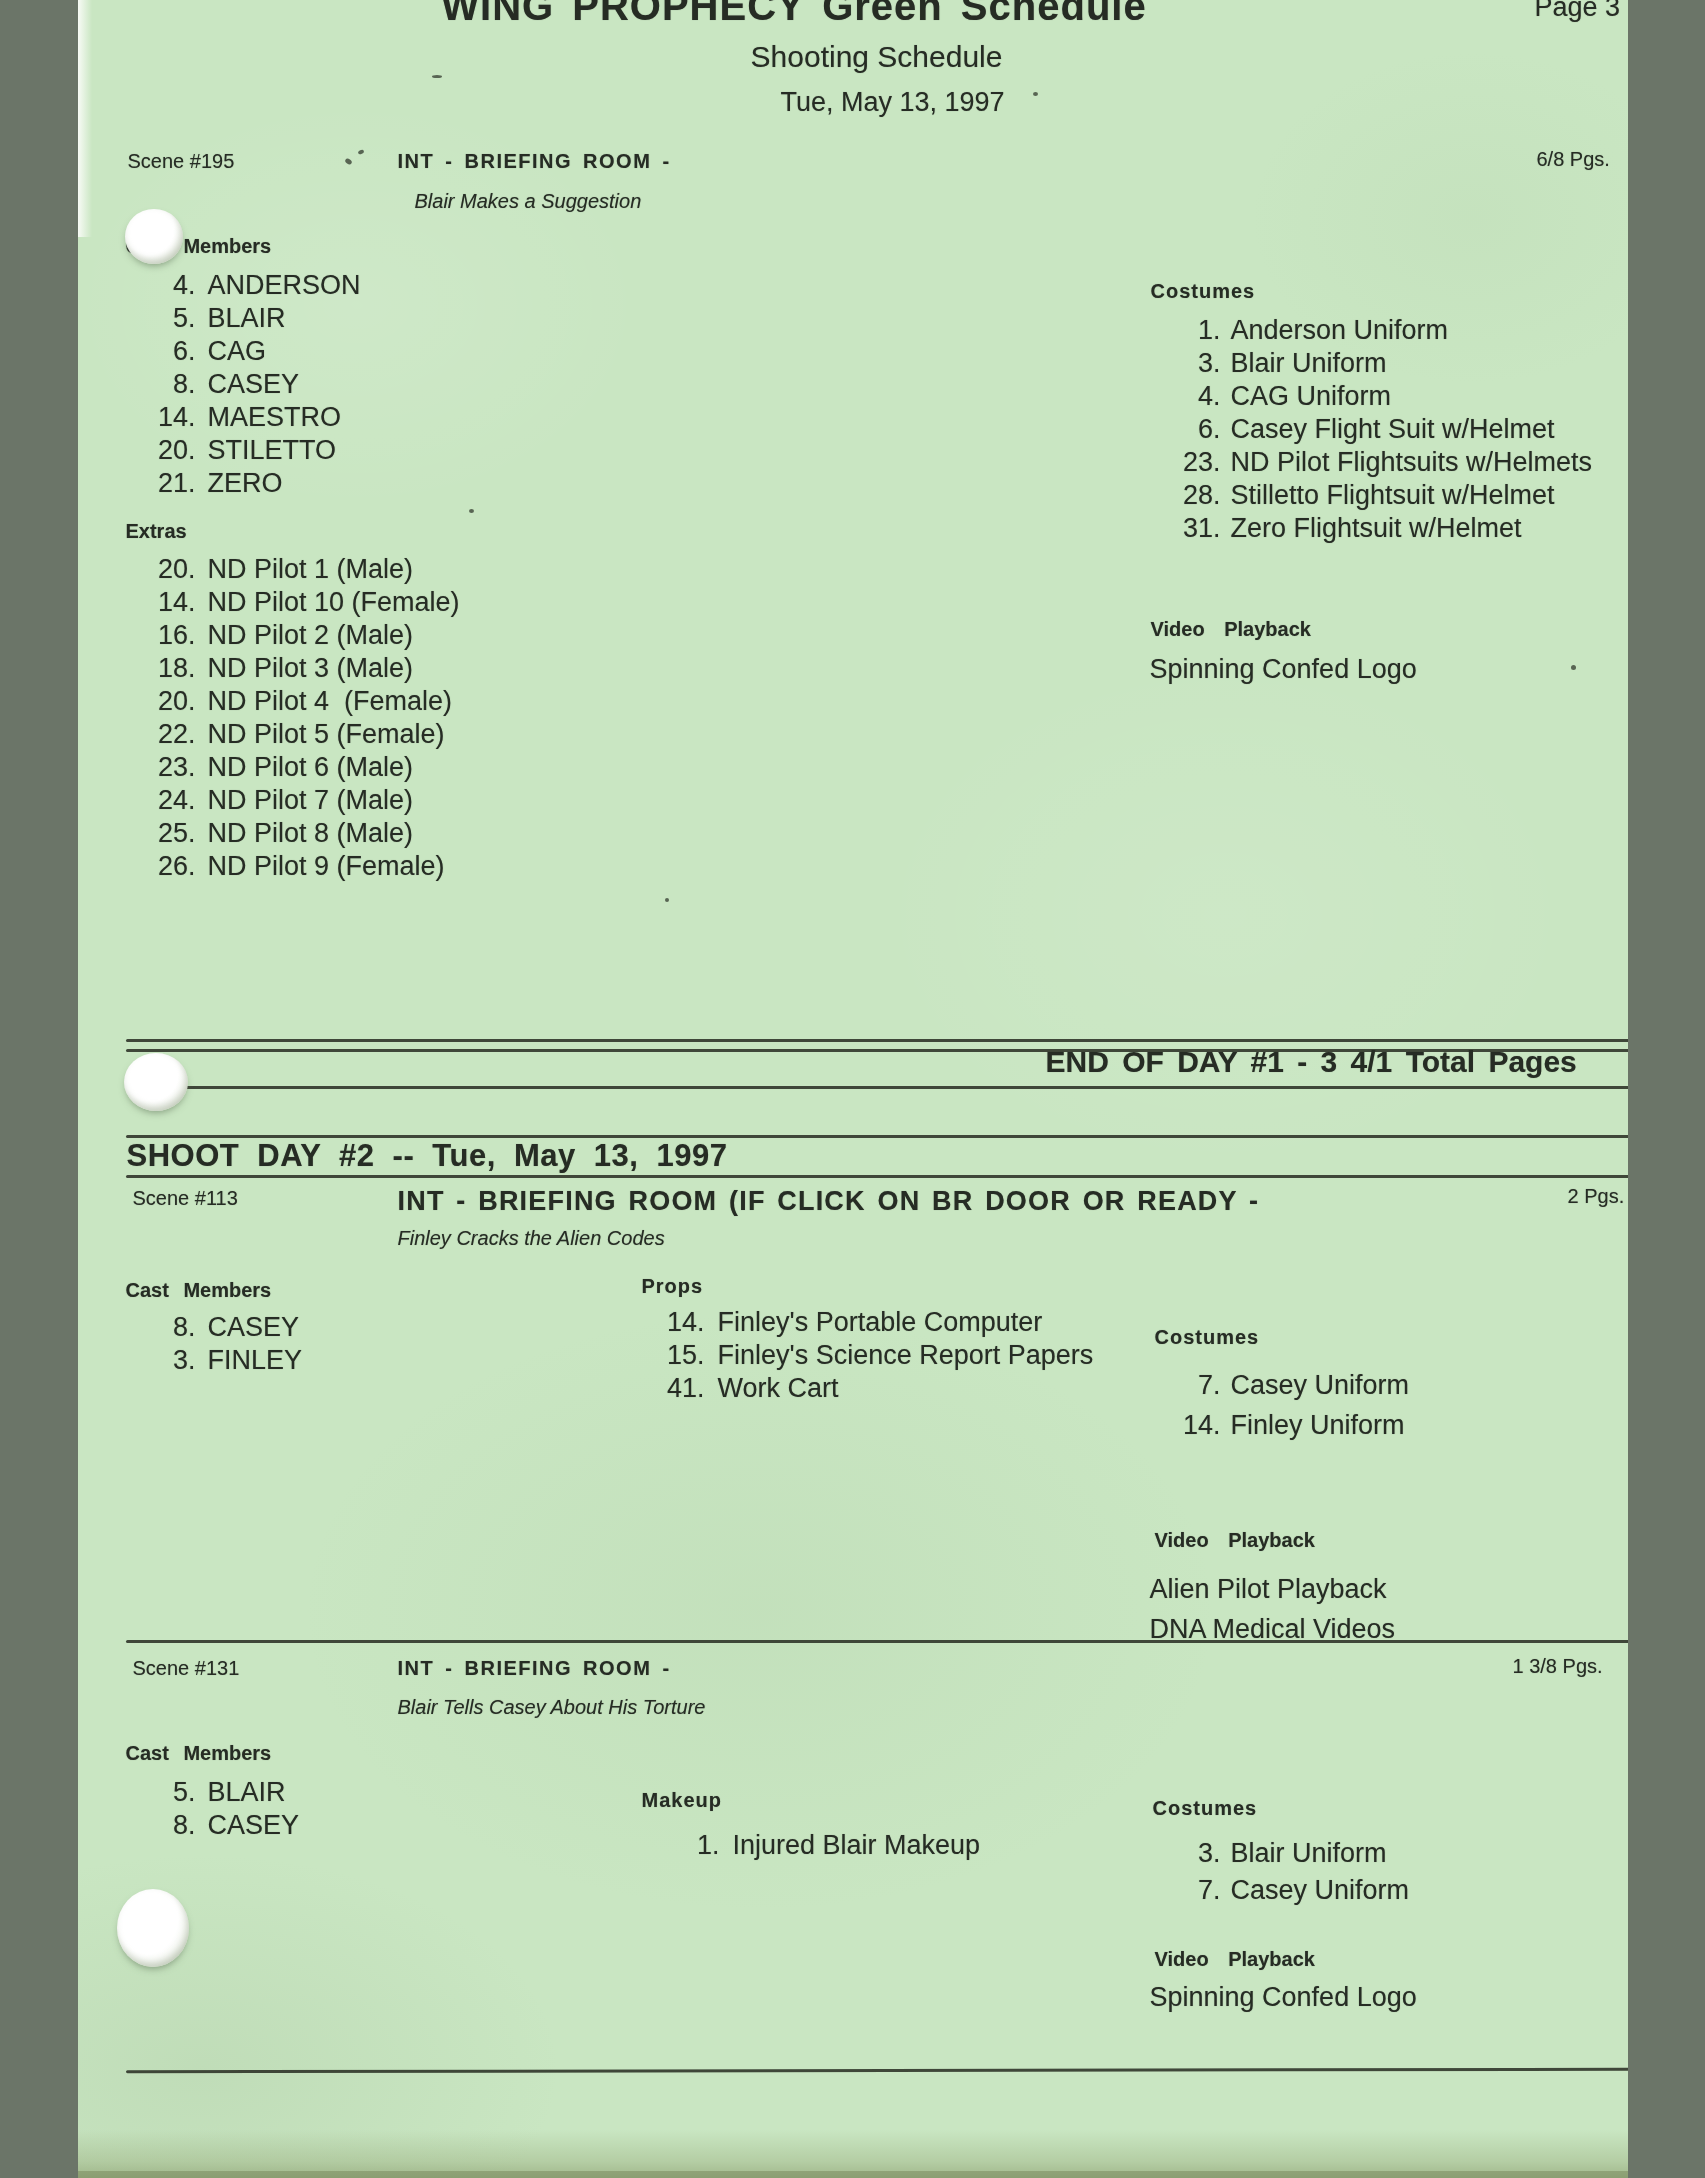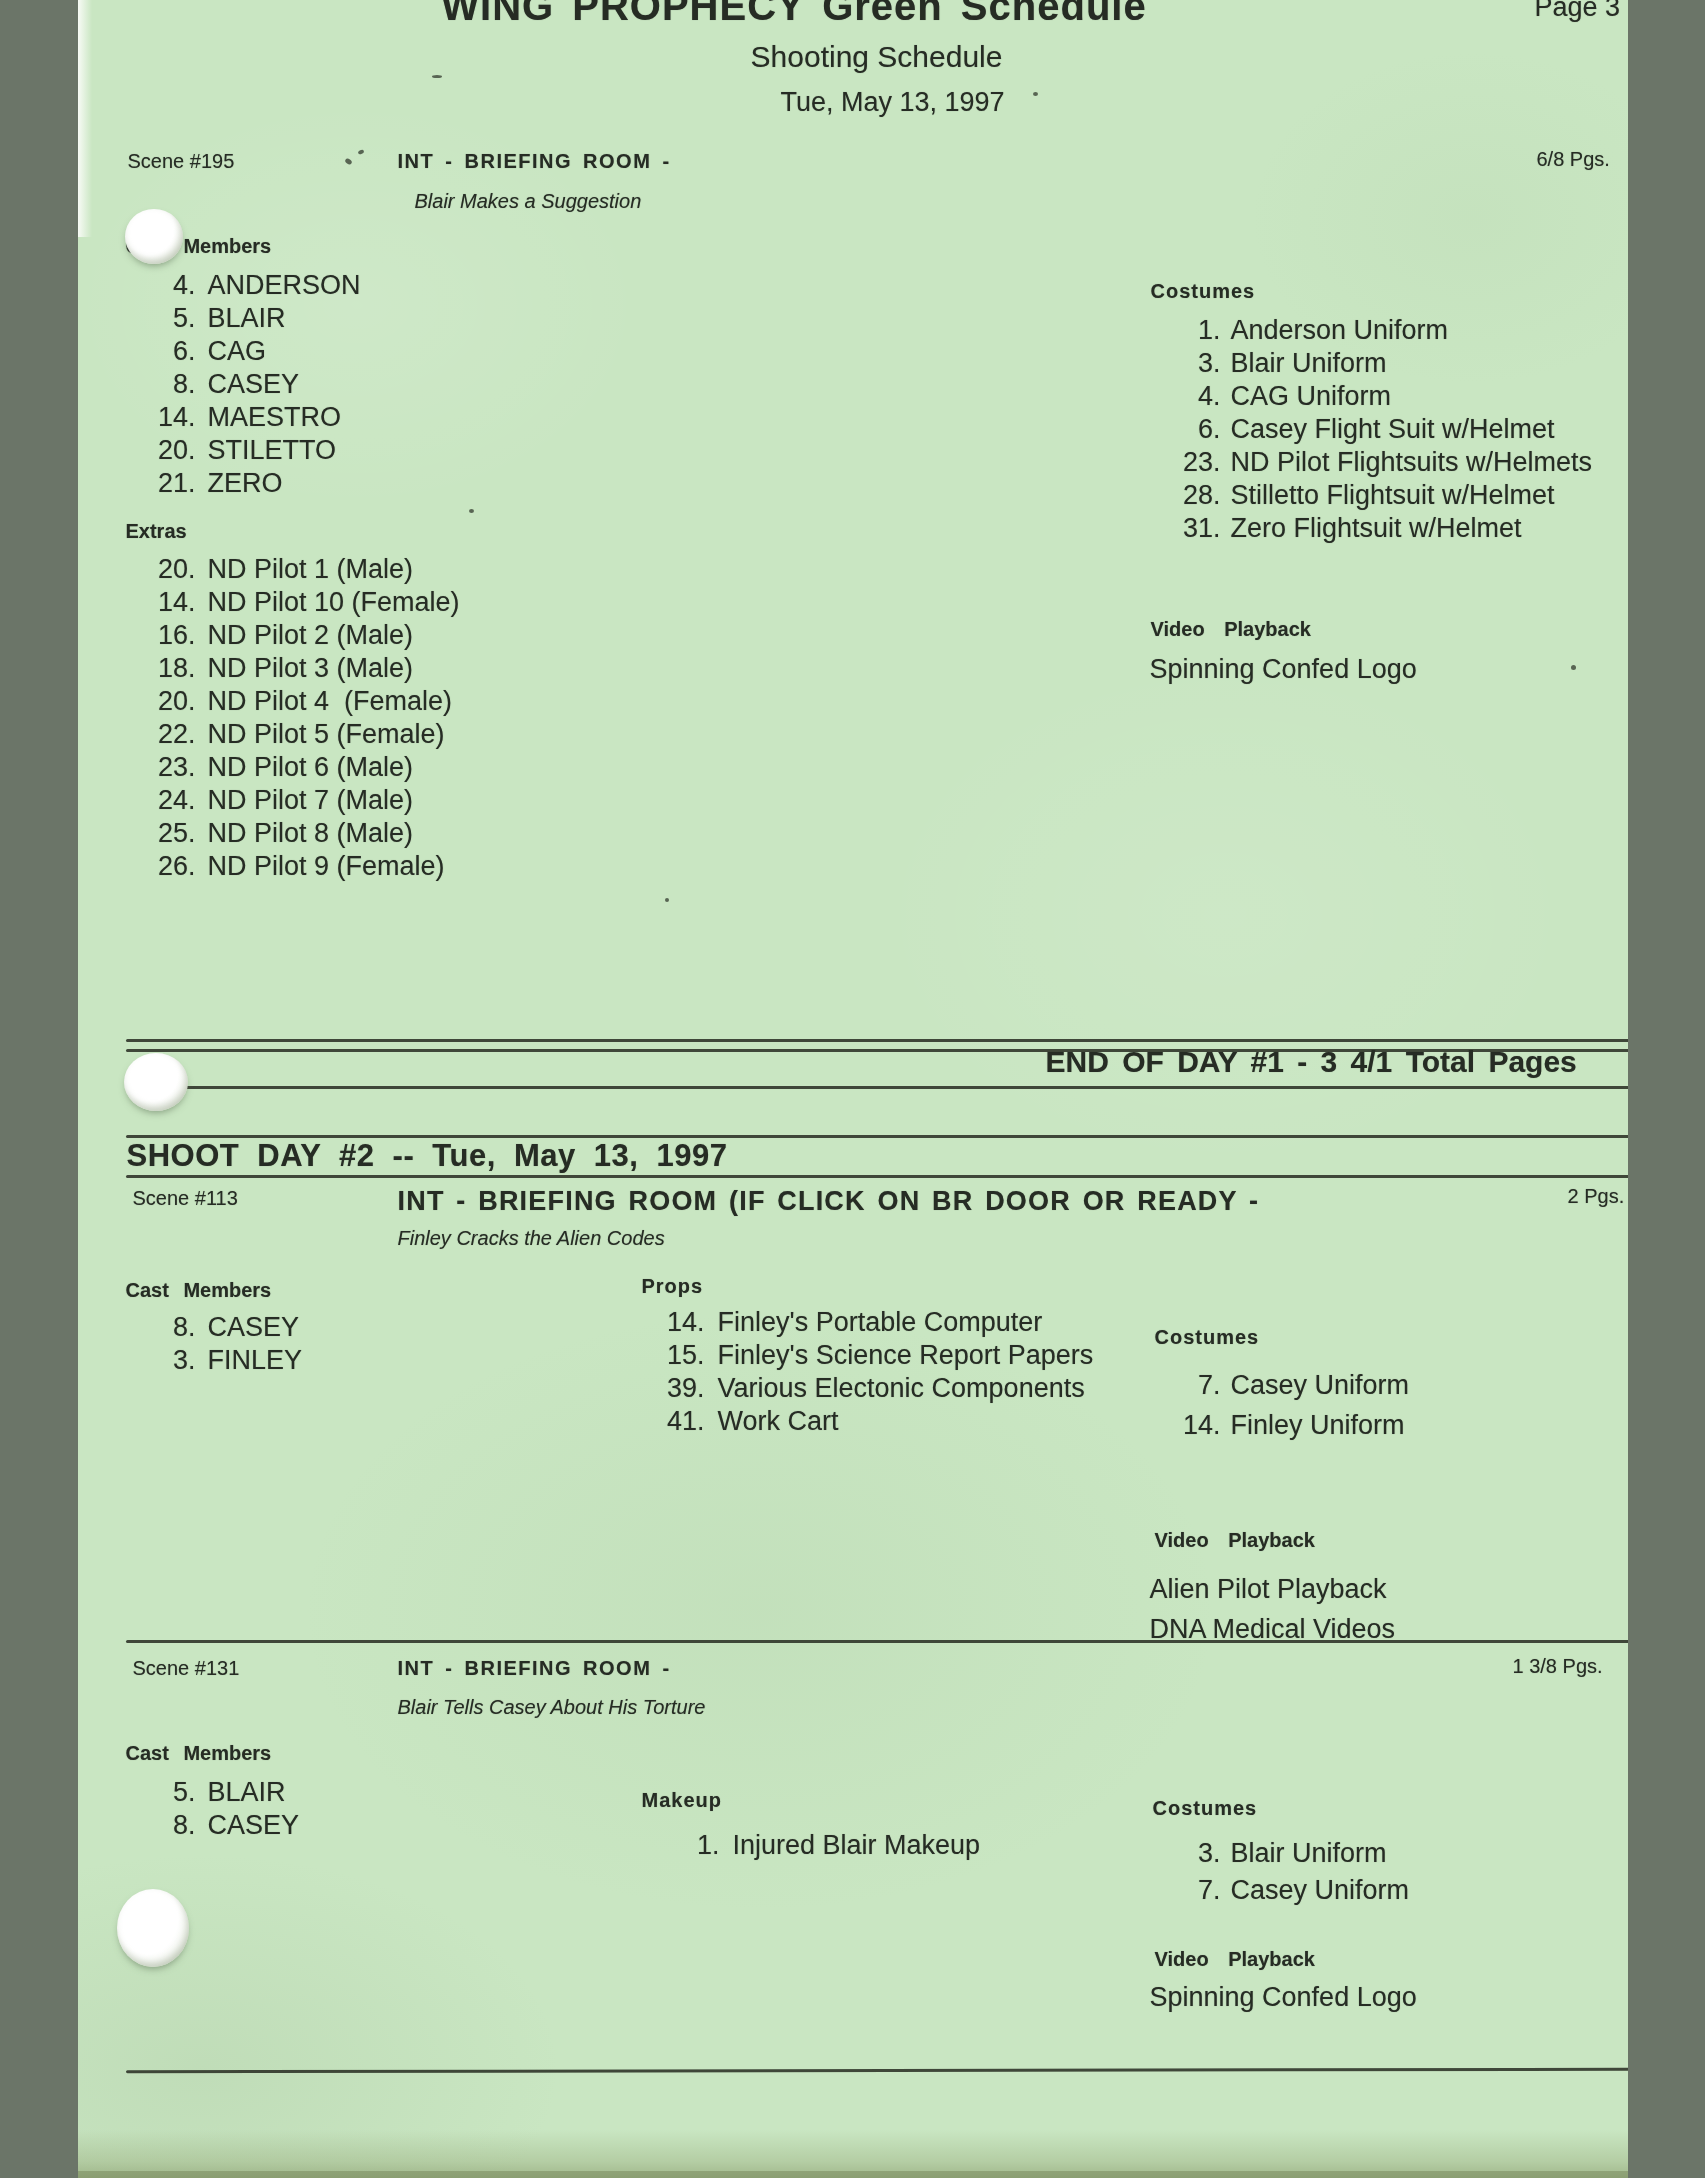--- a/index.html
+++ b/index.html
@@ -202,24 +202,20 @@
   <div class="list" style="left:564px;top:1307px;--nw:63px;--ml:13px;--lh:33px;">
       <div class="row">
         <span class="num">14.</span>
         <span class="lbl">Finley's Portable Computer</span>
       </div>
       <div class="row">
         <span class="num">15.</span>
         <span class="lbl">Finley's Science Report Papers</span>
       </div>
       <div class="row">
-        <span class="num">39.</span>
-        <span class="lbl">Various Electonic Components</span>
-      </div>
-      <div class="row">
         <span class="num">41.</span>
         <span class="lbl">Work Cart</span>
       </div>
     </div>
 
   <div class="t b" style="left:1077px;top:1327px;letter-spacing:1px;">Costumes</div>
   <div class="list" style="left:1073px;top:1370px;--nw:70px;--ml:10px;--lh:40px;">
       <div class="row">
         <span class="num">7.</span>
         <span class="lbl">Casey Uniform</span>

